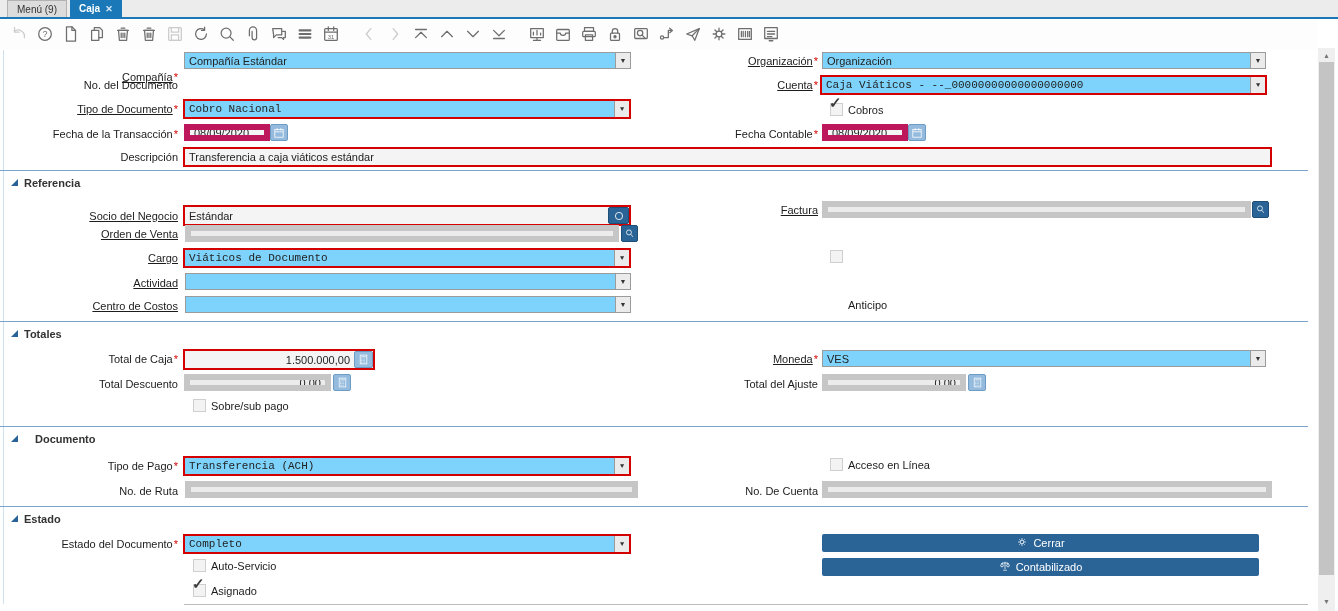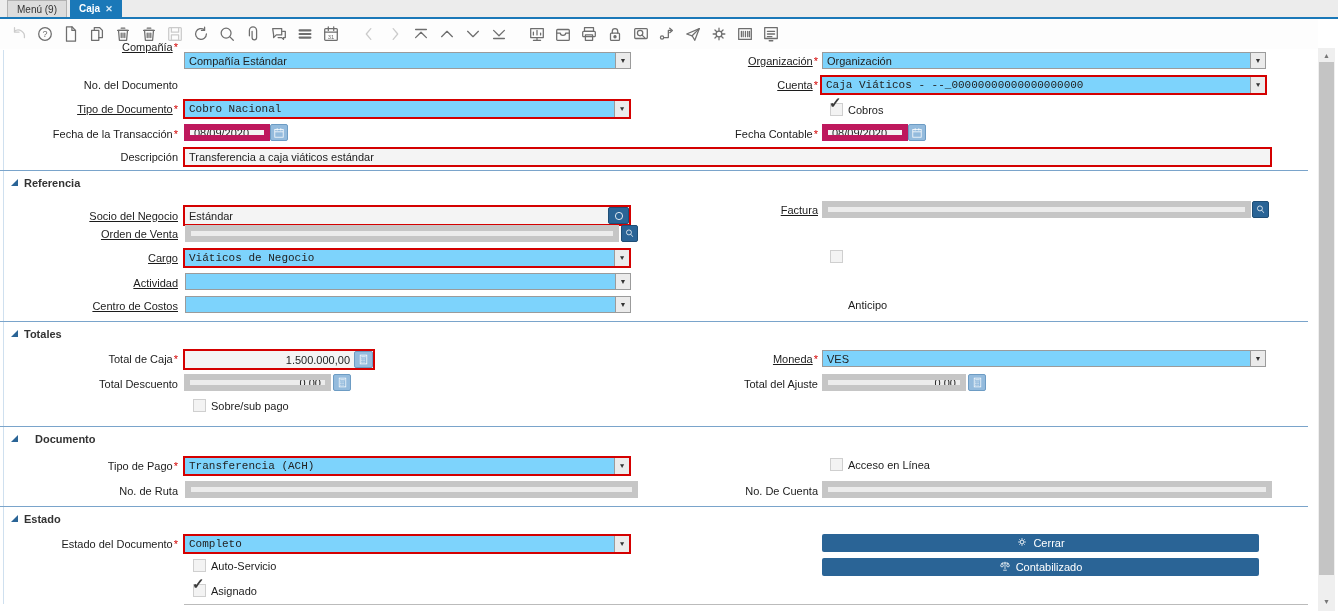--- a/index.html
+++ b/index.html
@@ -253,21 +253,21 @@
         <svg width="18" height="18" viewBox="0 0 20 20">
           <rect x="3" y="3" width="14" height="12"></rect>
           <path d="M6 7 h8 M6 10 h8 M6 13 h5"></path>
           <path d="M8 17.5 h4"></path>
         </svg>
       </span>
   </div>
 
   <div class="leftline"></div>
 
-  <span class="lblL" style="top:41px;"><span class="zoomlbl">Compañía</span><span class="req">*</span></span>
+  <span class="lblL" style="top:71px;"><span class="zoomlbl">Compañía</span><span class="req">*</span></span>
   <div class="combo" style="top:52px; left:184px; width:447px;">
       <span class="val">Compañía Estándar</span>
       <span class="arrow">▼</span>
     </div>
 
   <span class="lblR" style="top:55px;"><span class="zoomlbl">Organización</span><span class="req">*</span></span>
   <div class="combo" style="top:52px; left:822px; width:444px;">
       <span class="val">Organización</span>
       <span class="arrow">▼</span>
     </div>
@@ -340,21 +340,21 @@
   <input class="txt dis" style="top: 225px; left: 185px; width: 434px;" readonly="" value="">
   <span class="darkbtn" style="position:absolute; top:225px; left:621px; width:17px; height:17px;">
       <svg width="11" height="11" viewBox="0 0 20 20">
         <circle cx="9" cy="8" r="4.5"></circle>
         <path d="M12.5 11.5 L16 16"></path>
       </svg>
     </span>
 
   <span class="lblL" style="top:252px;"><span class="zoomlbl">Cargo</span></span>
   <div class="combo redc" style="top:248px; left:183px; width:448px;">
-      <span class="val">Viáticos de Negocio</span>
+      <span class="val">Viáticos de Documento</span>
       <span class="arrow">▼</span>
     </div>
 
   <span class="chk" style="top:250px; left:830px;"></span>
   <span class="chklbl" style="top:251px; left:848px;margin-top:48px;">Anticipo</span>
 
   <span class="lblL" style="top:277px;"><span class="zoomlbl">Actividad</span></span>
   <div class="combo" style="top:273px; left:185px; width:446px;">
       <span class="val"></span>
       <span class="arrow">▼</span>

